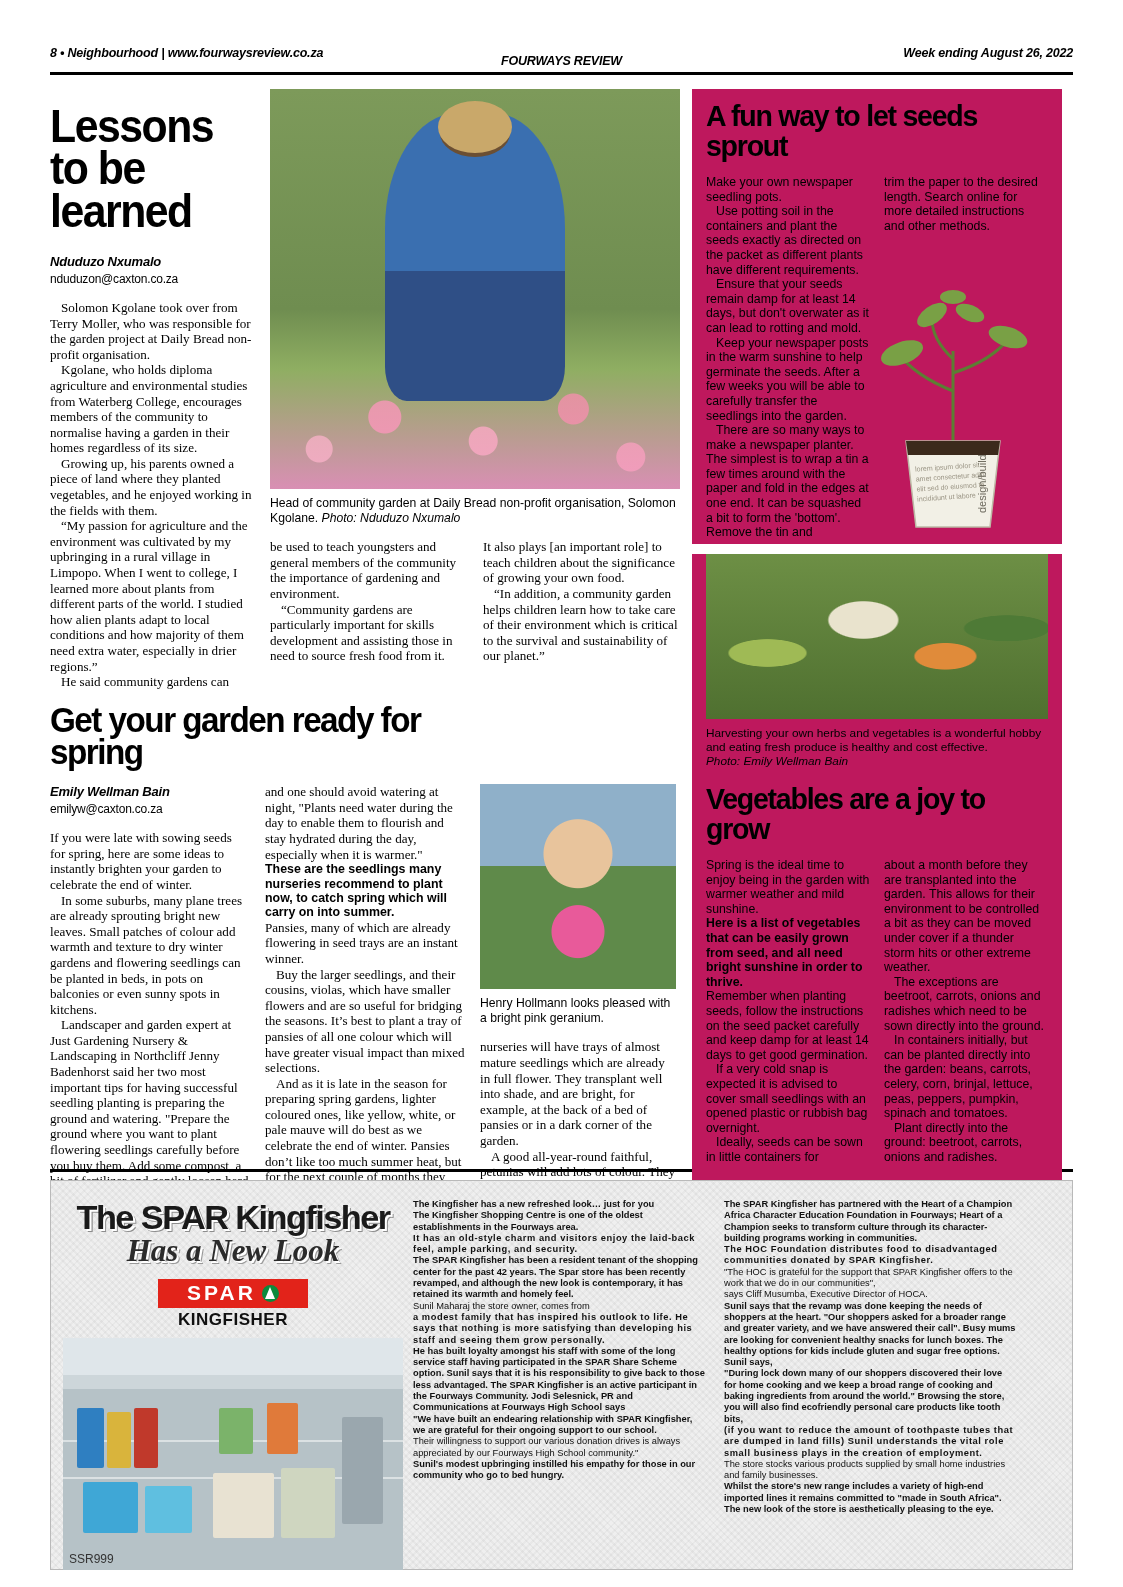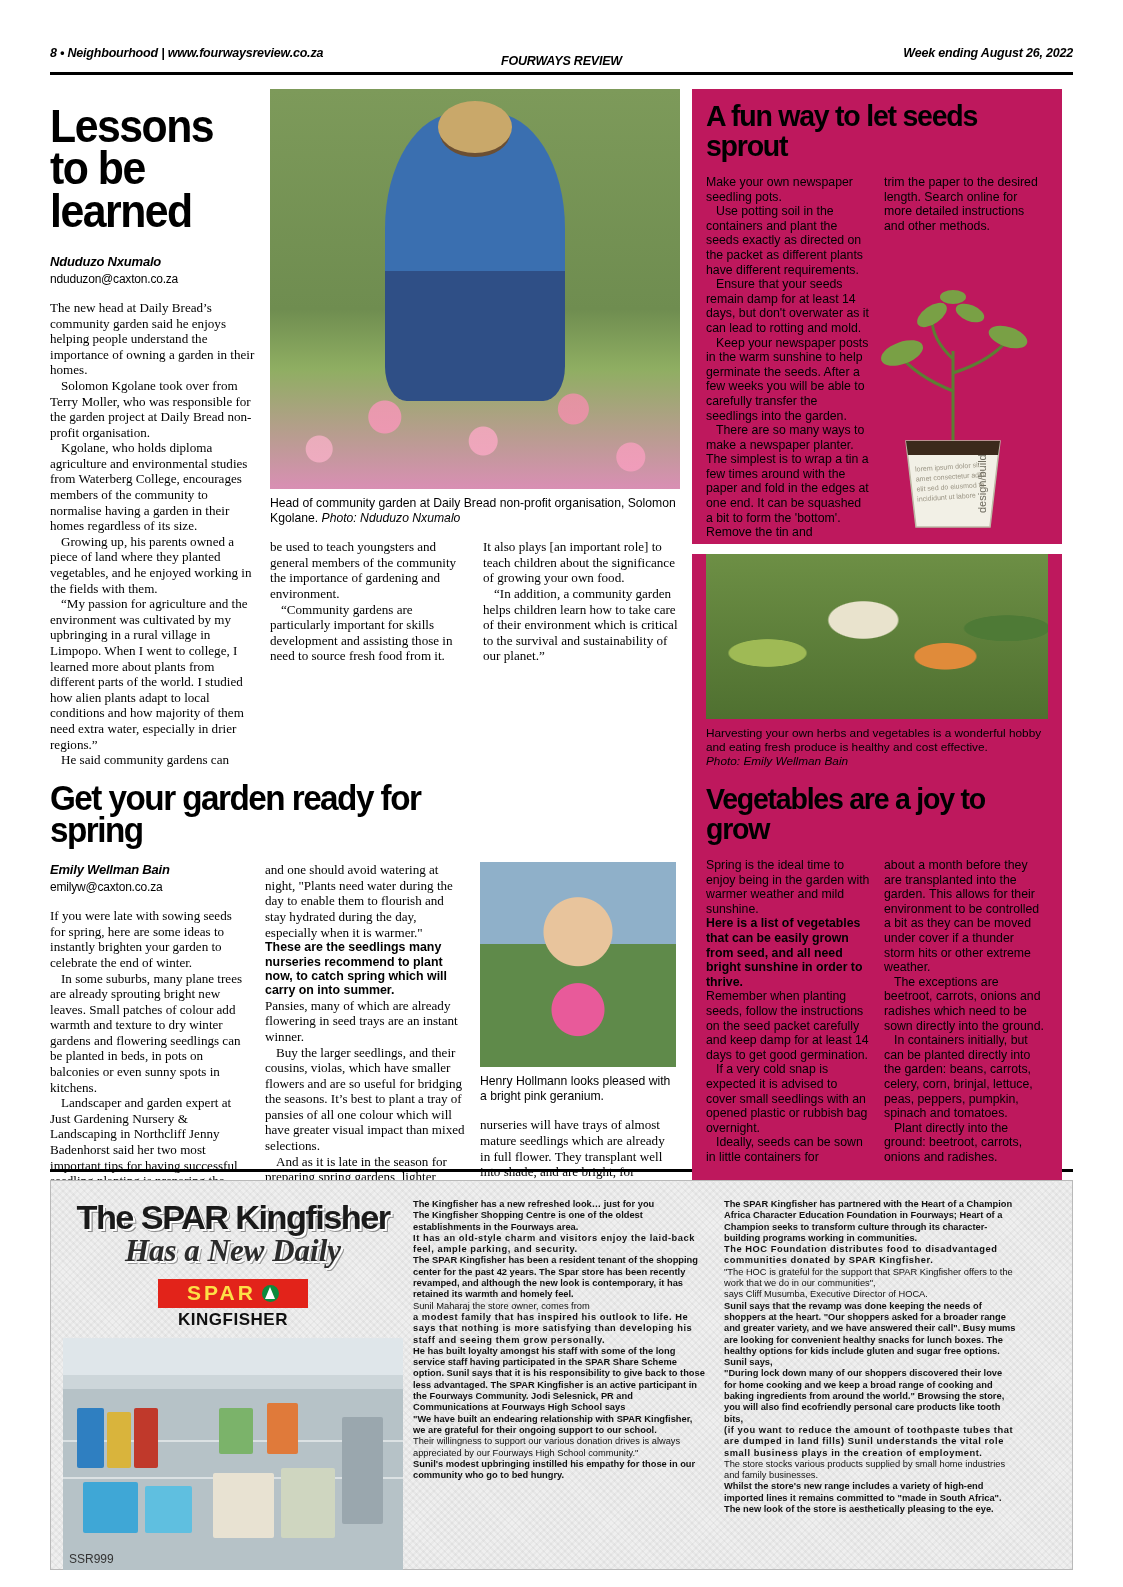--- a/index.html
+++ b/index.html
@@ -161,21 +161,21 @@
     text-shadow: 2px 2px 0 #ffffff, 3px 3px 0 #8d8d8d;
     transform: scaleX(1.04);
   }
   .ad-title-2 {
     font-family: "Liberation Serif", serif; font-style: italic; font-weight: bold;
     font-size: 31px; letter-spacing: 0px; color: #2b2b2b; margin-top: -4px;
     text-shadow: 2px 2px 0 #ffffff, 3px 3px 0 #9a9a9a;
   }
   .spar-logo { margin: 10px auto 0 auto; width: 150px; }
   .spar-red {
-    background: #e2231a; color: #fde047; font-family: "Liberation Sans", sans-serif;
+    background: #e2231a; color: #ffffff; font-family: "Liberation Sans", sans-serif;
     font-weight: bold; font-size: 21px; letter-spacing: 3px; text-align: center;
     padding: 2px 6px 3px 6px; display: flex; align-items: center; justify-content: center; gap: 6px;
   }
   .spar-fir {
     width: 17px; height: 17px; border-radius: 50%; background: #0a8a3c; display: inline-block;
     position: relative;
   }
   .spar-fir::after {
     content: ""; position: absolute; left: 50%; top: 2px; transform: translateX(-50%);
     border-left: 5px solid transparent; border-right: 5px solid transparent;
@@ -219,21 +219,20 @@
   <div class="main">
 
     <div class="left-zone">
 
       <div class="a1-row">
         <div class="a1-col1">
           <h1 class="head-serifless head-lessons">Lessons to be learned</h1>
           <div class="byline-name">Nduduzo Nxumalo</div>
           <div class="byline-mail">nduduzon@caxton.co.za</div>
           <div class="body-serif" style="margin-top:14px;">
-            <p class="noindent">The new head at Daily Bread’s community garden said he enjoys helping people understand the importance of owning a garden in their homes.</p>
             <p>Solomon Kgolane took over from Terry Moller, who was responsible for the garden project at Daily Bread non-profit organisation.</p>
             <p>Kgolane, who holds diploma agriculture and environmental studies from Waterberg College, encourages members of the community to normalise having a garden in their homes regardless of its size.</p>
             <p>Growing up, his parents owned a piece of land where they planted vegetables, and he enjoyed working in the fields with them.</p>
             <p>“My passion for agriculture and the environment was cultivated by my upbringing in a rural village in Limpopo. When I went to college, I learned more about plants from different parts of the world. I studied how alien plants adapt to local conditions and how majority of them need extra water, especially in drier regions.”</p>
             <p>He said community gardens can</p>
           </div>
         </div>
 
         <div class="a1-right">
           <div class="photo photo-main img-garden">
@@ -366,21 +365,21 @@
 
     </div>
   </div>
 
   <div class="ad-rule"></div>
   <div class="advert">
 
     <div class="ad-left">
       <div class="ad-title-block">
         <div class="ad-title-1">The SPAR Kingfisher</div>
-        <div class="ad-title-2">Has a New Daily</div>
+        <div class="ad-title-2">Has a New Look</div>
       </div>
       <div class="spar-logo">
         <div class="spar-red">
           <span>SPAR</span>
           <span class="spar-fir"></span>
         </div>
         <div class="spar-kingfisher">KINGFISHER</div>
       </div>
       <div class="ad-photo">
         <div class="shelf" style="left:0;top:44%;width:100%;height:2px;"></div>

